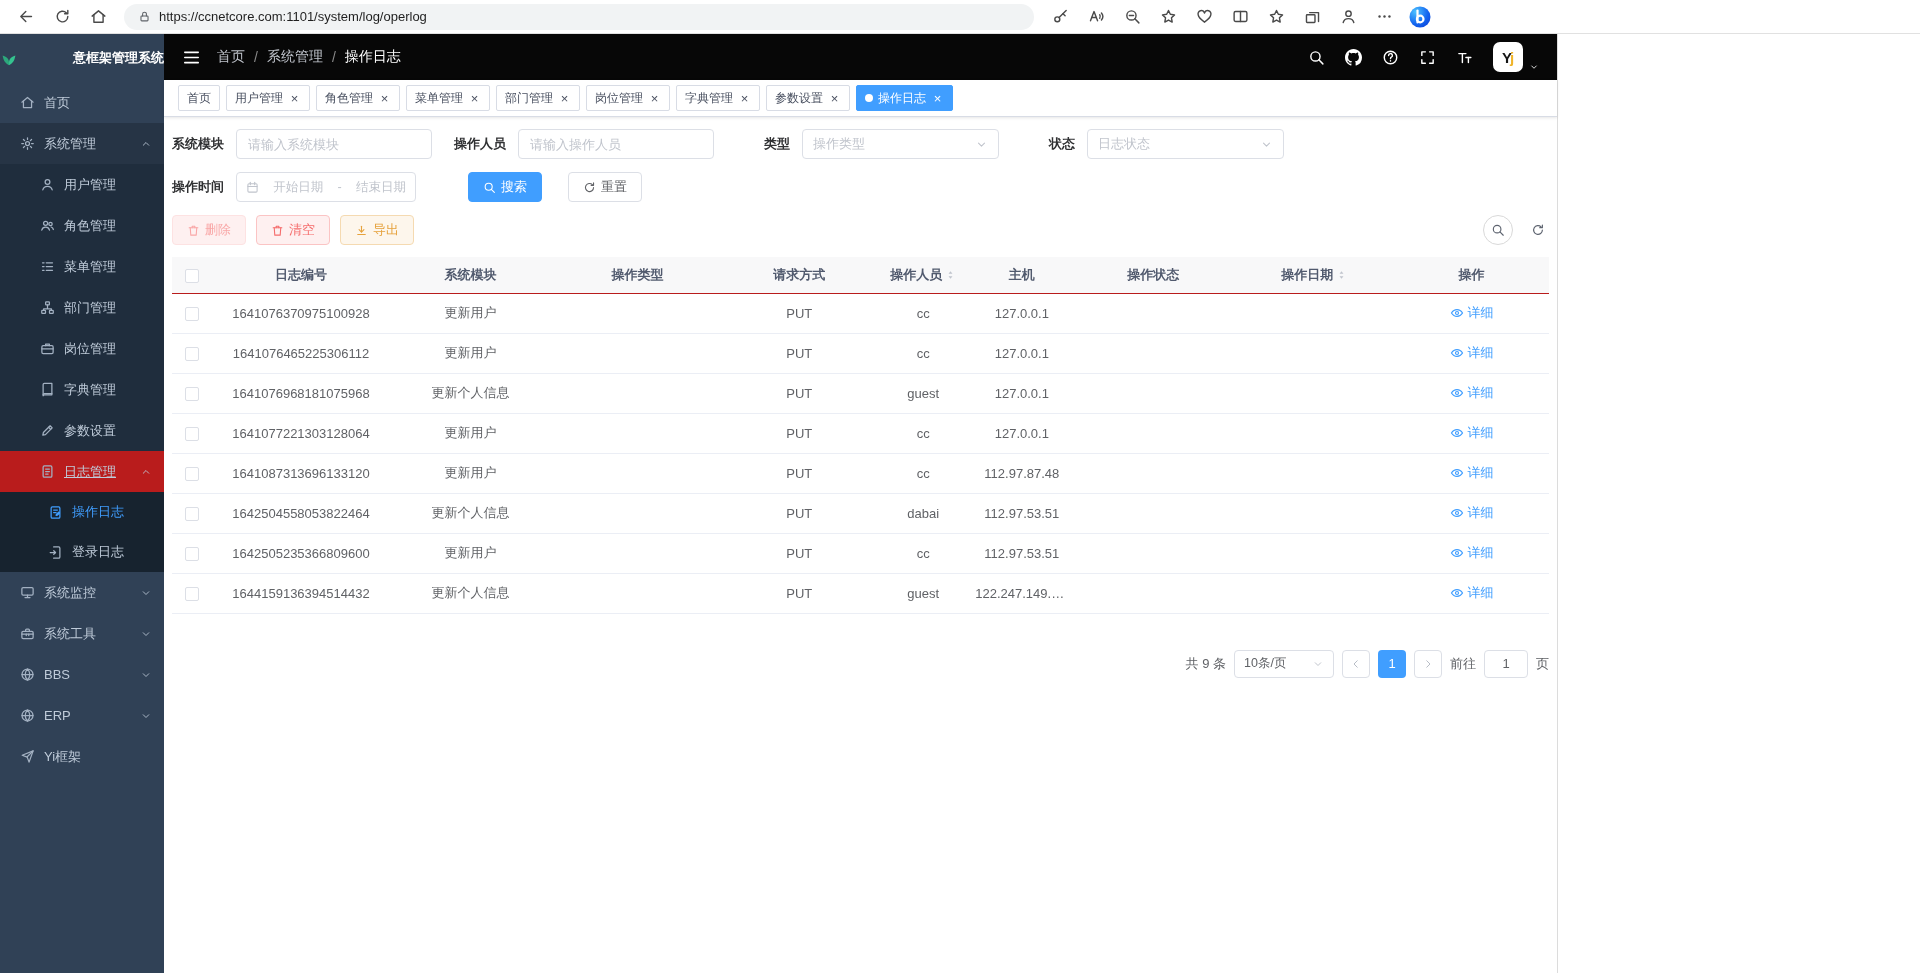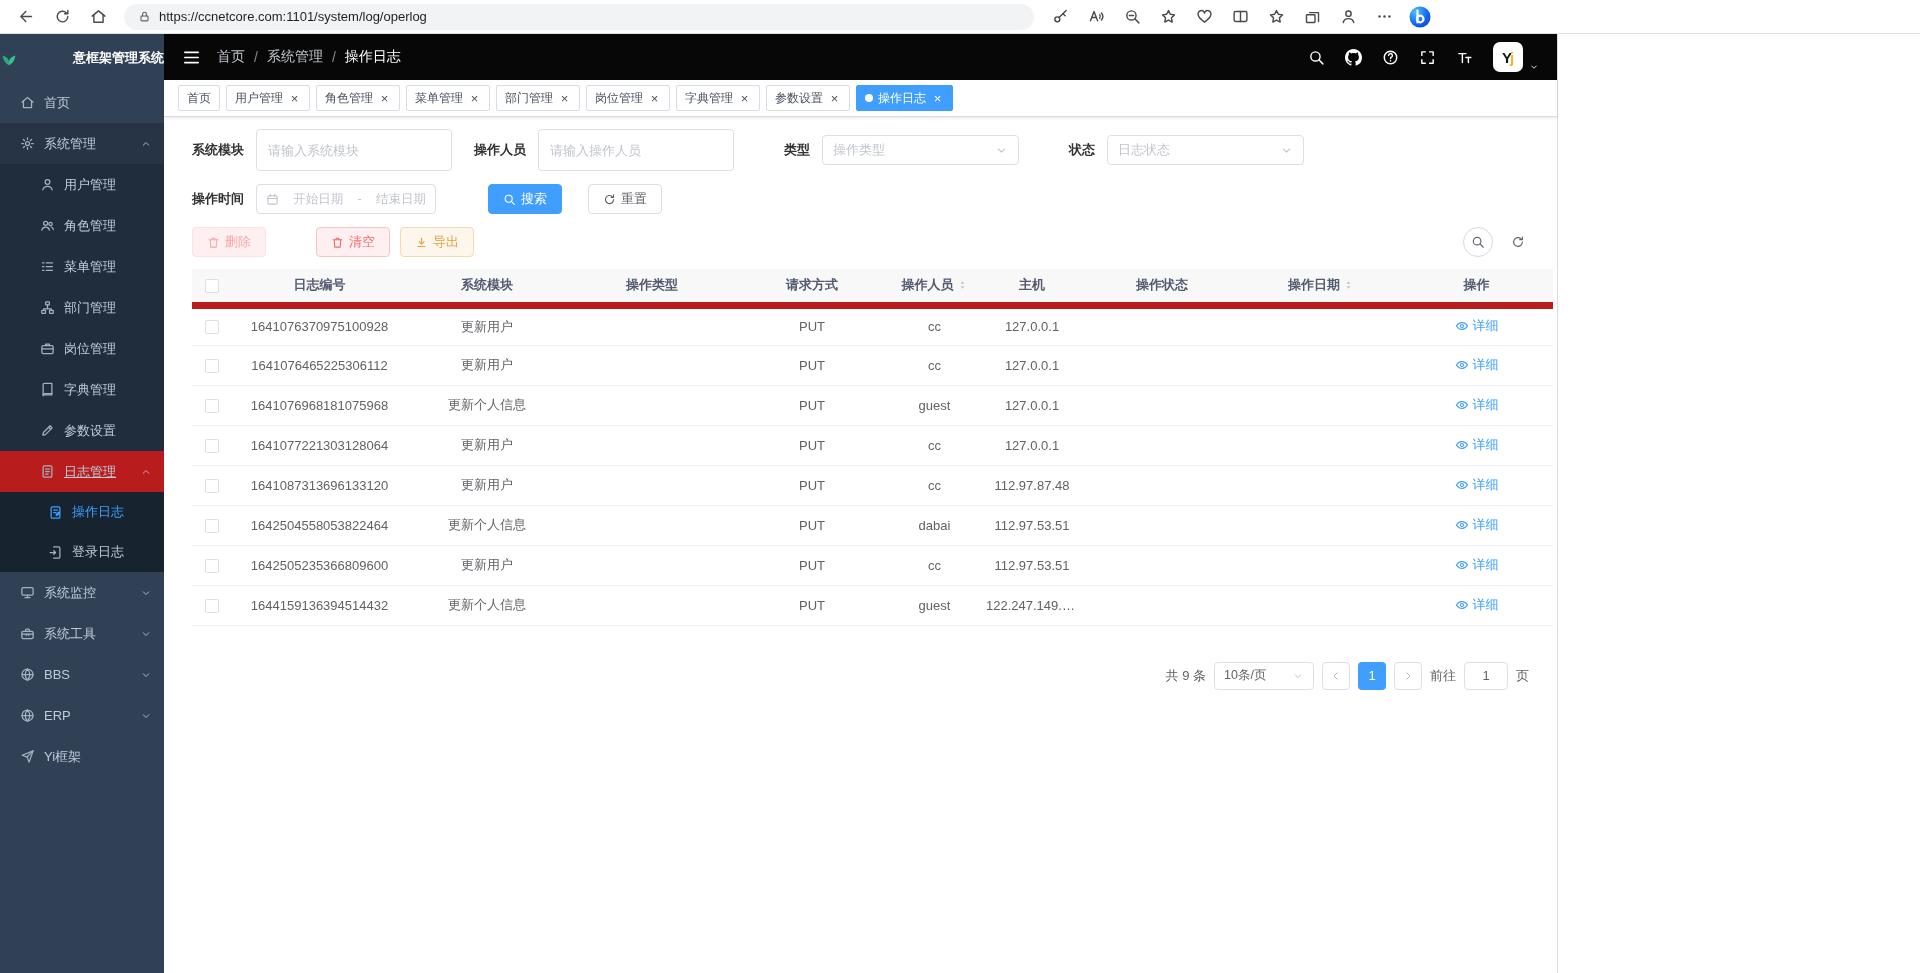--- a/index.html
+++ b/index.html
@@ -52,50 +52,50 @@
 .avatar-caret{width:10px;height:10px;color:#fff;margin-left:-14px;margin-top:20px;}
 
 
 .tabsbar{height:37px;border-bottom:1px solid #d8dce5;box-shadow:0 1px 3px rgba(0,0,0,.10);display:flex;align-items:center;padding:0 14px;gap:6px;flex:none;background:#fff;position:relative;z-index:2;}
 .tab{height:26px;display:flex;align-items:center;gap:5px;border:1px solid #d8dce5;background:#fff;padding:0 8px;font-size:12px;color:#495060;border-radius:2px;cursor:pointer;white-space:nowrap;}
 .tab .dot{width:8px;height:8px;border-radius:50%;background:#fff;}
 .tab .close{font-size:13px;line-height:1;width:13px;height:13px;display:flex;align-items:center;justify-content:center;border-radius:50%;color:inherit;}
 .tab.active{background:#409eff;border-color:#409eff;color:#fff;}
 
 
-.content{flex:1;padding:12px 28px 0;overflow:hidden;}
+.content{flex:1;padding:12px 8px 0;overflow:hidden;}
 .filter-row{display:flex;align-items:center;margin-bottom:13px;}
 .f-item{display:flex;align-items:center;margin-right:22px;}
 .f-item.gap{margin-left:28px;}
 .f-label{font-size:13px;color:#303133;font-weight:bold;margin-right:12px;white-space:nowrap;}
-.text-input{width:196px;height:42px;border:1px solid #dcdfe6;border-radius:4px;padding:0 11px;font-size:13px;color:#606266;background:#fff;outline:none;}
+.text-input{width:196px;height:30px;border:1px solid #dcdfe6;border-radius:4px;padding:0 11px;font-size:13px;color:#606266;background:#fff;outline:none;}
 .text-input::placeholder{color:#c0c4cc;}
 .select{width:197px;height:30px;border:1px solid #dcdfe6;border-radius:4px;display:flex;align-items:center;justify-content:space-between;padding:0 10px;font-size:13px;color:#c0c4cc;background:#fff;cursor:pointer;}
 .select .icon{width:13px;height:13px;color:#c0c4cc;}
 .daterange{width:180px;height:30px;border:1px solid #dcdfe6;border-radius:4px;display:flex;align-items:center;gap:7px;padding:0 9px;font-size:12.5px;color:#c0c4cc;background:#fff;justify-content:space-between;}
 .daterange .icon{width:13px;height:13px;color:#c0c4cc;}
 .search-btn{margin-left:30px;}
 .reset-btn{margin-left:26px;}
 .btn{height:30px;border-radius:4px;border:1px solid #dcdfe6;background:#fff;display:inline-flex;align-items:center;gap:5px;padding:0 14px;font-size:13px;color:#606266;}
 .btn .icon{width:13px;height:13px;}
 .btn-primary{background:#409eff;border-color:#409eff;color:#fff;}
 .btn-danger-disabled{background:#fef0f0;border-color:#fde2e2;color:#f9a7a7;cursor:not-allowed;}
-.btn-danger-plain{background:#fef0f0;border-color:#fbc4c4;color:#f56c6c;margin-left:40px;}
+.btn-danger-plain{background:#fef0f0;border-color:#fbc4c4;color:#f56c6c;}
 .btn-warning-plain{background:#fdf6ec;border-color:#f5dab1;color:#e6a23c;}
 
 .toolbar{display:flex;align-items:center;margin:4px 0 12px;}
 .toolbar .btn{margin-right:10px;}
 .toolbar-right{margin-left:auto;display:flex;align-items:center;gap:14px;}
 .circle-btn{width:30px;height:30px;border-radius:50%;border:1px solid #d9d9d9;background:#fff;display:flex;align-items:center;justify-content:center;color:#5e6470;}
 .circle-btn.plain{border:none;width:22px;height:22px;}
 .circle-btn .icon{width:14px;height:14px;}
 
 
 table{width:100%;border-collapse:collapse;table-layout:fixed;}
-thead th{height:36px;background:#f8f8f9;font-size:13px;color:#515a6e;font-weight:bold;border-bottom:7px solid #b91c1c;text-align:center;}
+thead th{height:36px;background:#f8f8f9;font-size:13px;color:#515a6e;font-weight:bold;border-bottom:1px solid #b91c1c;text-align:center;}
 tbody td{height:40px;font-size:13px;color:#606266;text-align:center;border-bottom:1px solid #ebeef5;overflow:hidden;text-overflow:ellipsis;white-space:nowrap;padding:0 4px;}
 .th-inner{display:inline-flex;align-items:center;gap:3px;}
 .sort-icon{width:11px;height:14px;display:inline-flex;}
 .checkbox{width:14px;height:14px;border:1px solid #dcdfe6;border-radius:2px;background:#fff;display:inline-block;vertical-align:middle;cursor:pointer;}
 .detail-link{color:#409eff;display:inline-flex;align-items:center;gap:4px;cursor:pointer;font-size:13px;}
 .detail-link .icon{width:14px;height:14px;}
 
 
 .pagination{display:flex;align-items:center;justify-content:flex-end;gap:8px;margin-top:36px;font-size:13px;color:#606266;}
 .page-size{width:100px;height:28px;border:1px solid #dcdfe6;border-radius:4px;display:flex;align-items:center;justify-content:space-between;padding:0 9px;color:#606266;font-size:12.5px;cursor:pointer;background:#fff;}

